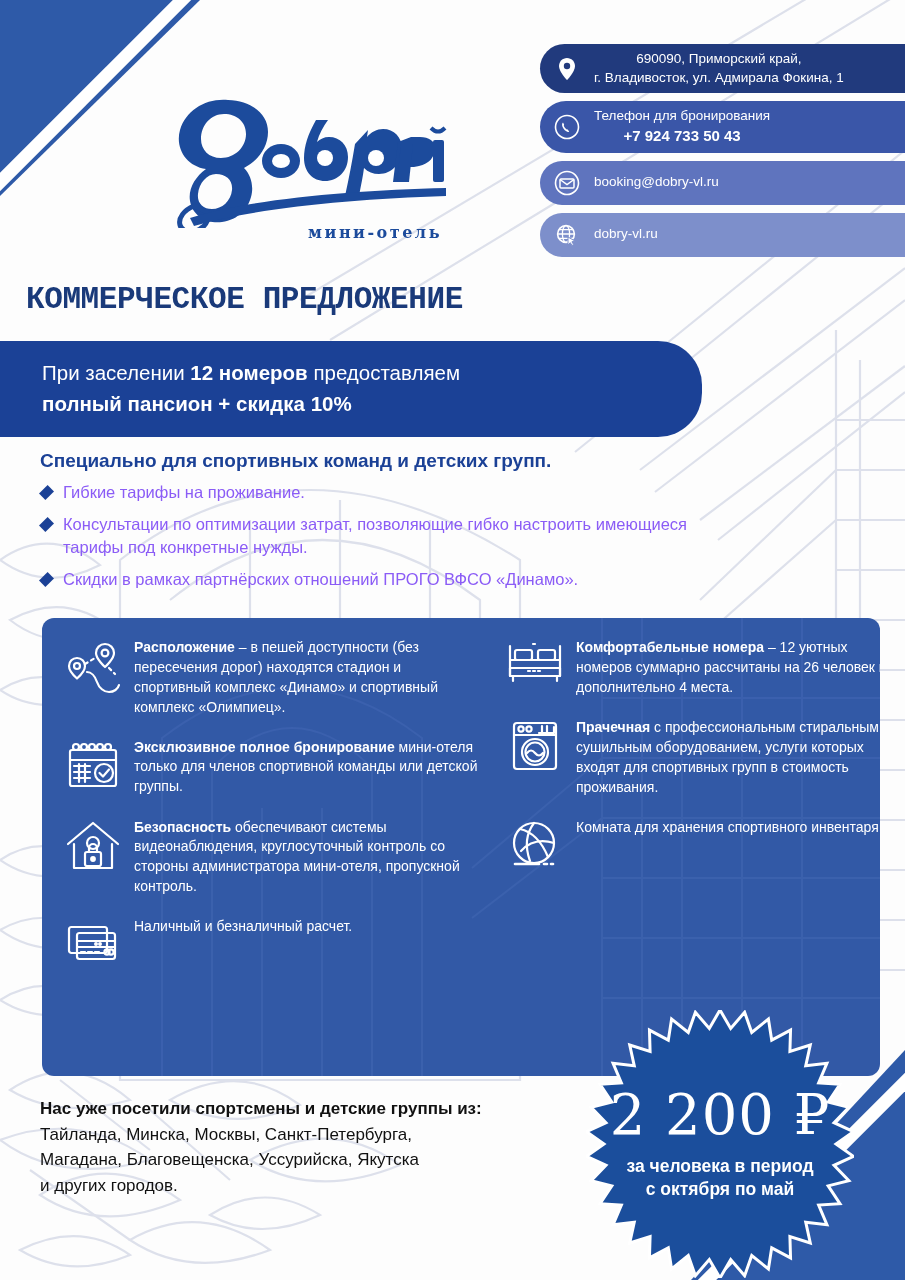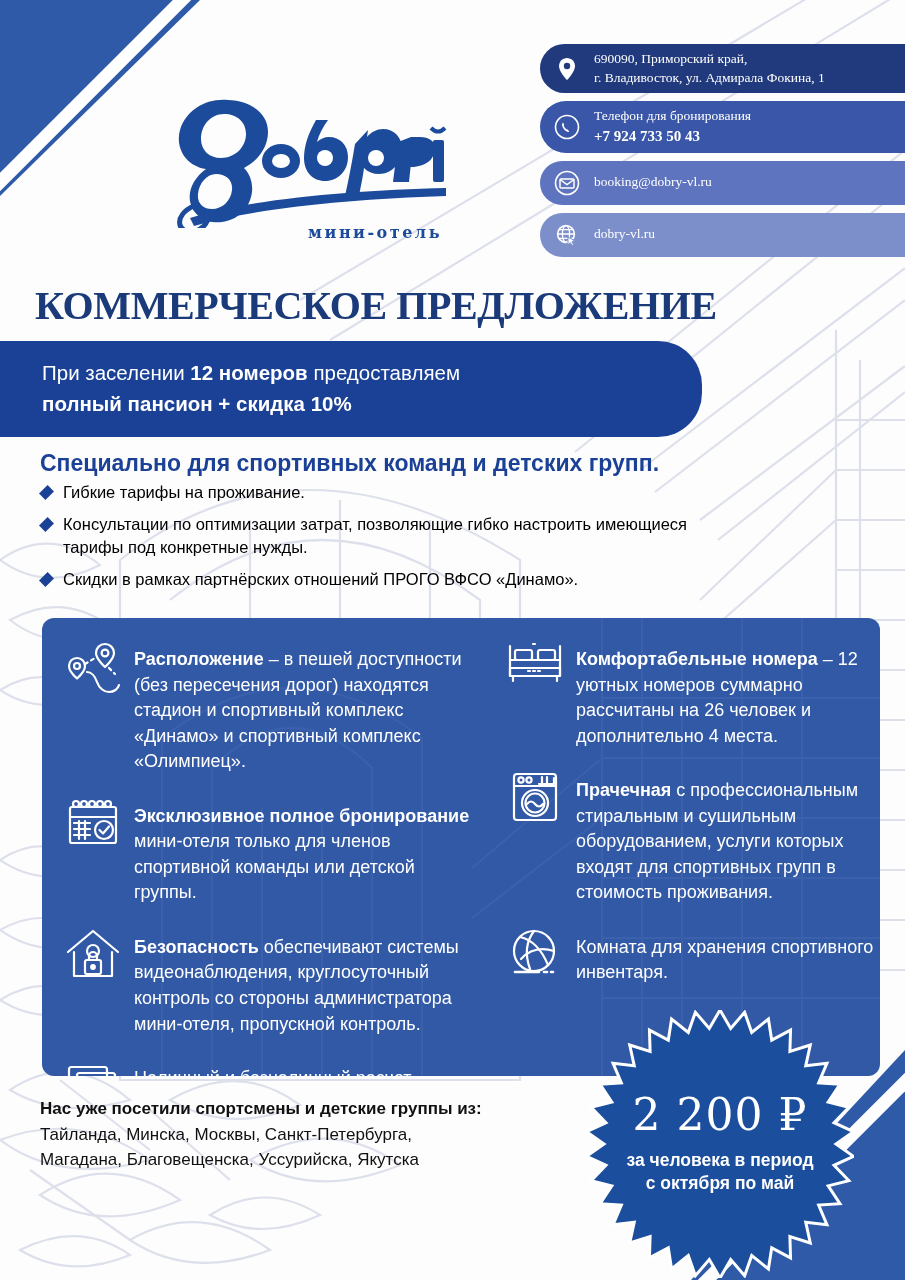--- a/index.html
+++ b/index.html
@@ -79,41 +79,42 @@
   .cbar .cicon {
     flex: 0 0 auto;
     width: 30px;
     height: 30px;
     margin-right: 12px;
     display: flex;
     align-items: center;
     justify-content: center;
   }
   .cbar .ctext {
-    font-family: Liberation Serif, serif;
+    font-family: Liberation Sans, sans-serif;
     font-size: 13.5px;
     line-height: 1.38;
+    text-align: center;
   }
   .cbar .ctext .strong {
     font-weight: 700;
     font-size: 15px;
   }
   .cbar-1 { background: #213a7d; }
   .cbar-2 { background: #3a56a8; }
   .cbar-3 { background: #5f74be; }
   .cbar-4 { background: #7d8fcb; }
 
   
   .main-title {
     position: absolute;
-    left: 35px;
+    left: 26px;
     top: 282px;
-    font-family: Liberation Serif, serif;
+    font-family: Liberation Mono, monospace;
     font-weight: 700;
-    font-size: 40px;
+    font-size: 31px;
     letter-spacing: -0.4px;
     color: #1a3a7a;
     z-index: 3;
     white-space: nowrap;
   }
 
   
   .offer-banner {
     position: absolute;
     left: 0;
@@ -131,21 +132,21 @@
     font-weight: 400;
   }
   .offer-line b { font-weight: 700; text-align: right; }
   .offer-line.bold { font-weight: 700; }
 
   
   .intro-head {
     position: absolute;
     left: 40px;
     top: 450px;
-    font-size: 23px;
+    font-size: 19px;
     font-weight: 700;
     color: #1b4196;
     z-index: 3;
   }
   .bullets {
     position: absolute;
     left: 40px;
     top: 481px;
     width: 700px;
     z-index: 3;
@@ -159,21 +160,21 @@
     flex: 0 0 auto;
     width: 9px;
     height: 9px;
     background: #1b4196;
     transform: rotate(45deg) scaleY(1.35);
     margin: 7px 12px 0 2px;
   }
   .bullet .btext {
     font-size: 16.5px;
     line-height: 1.4;
-    color: #000000;
+    color: #8b5cf6;
   }
 
   
   .features {
     position: absolute;
     left: 42px;
     top: 618px;
     width: 838px;
     height: 458px;
     background: #3259a6;
@@ -203,24 +204,23 @@
     width: 62px;
     height: 62px;
     margin-right: 10px;
     display: flex;
     align-items: flex-start;
     justify-content: center;
     padding-top: 2px;
   }
   .fitem .ftext {
     color: #ffffff;
-    font-size: 18px;
+    font-size: 14px;
     line-height: 1.42;
     padding-top: 2px;
-    margin-top: 9px;
   }
   .fitem .ftext b { font-weight: 700; }
 
   
   .visitors {
     position: absolute;
     left: 40px;
     top: 1096px;
     width: 520px;
     z-index: 3;
@@ -251,21 +251,21 @@
     inset: 0;
     display: flex;
     flex-direction: column;
     align-items: center;
     justify-content: center;
     text-align: center;
     color: #ffffff;
   }
   .pb-amount {
     font-family: "DejaVu Serif", serif;
-    font-size: 44px;
+    font-size: 56px;
     font-weight: 400;
     line-height: 1;
     margin-bottom: 12px;
     letter-spacing: 1px;
   }
   .pb-sub {
     font-size: 17.5px;
     line-height: 1.3;
     font-weight: 700;
   }
@@ -582,20 +582,21 @@
         <span class="ftext"><b></b><span>Комната для хранения спортивного инвентаря.</span></span>
       </div>
 
     </div>
   </div>
 
   <div class="visitors">
     <div class="vhead">Нас уже посетили спортсмены и детские группы из:</div>
     <div class="vline">Тайланда, Минска, Москвы, Санкт-Петербурга,</div>
     <div class="vline">Магадана, Благовещенска, Уссурийска, Якутска</div>
+    <div class="vline">и других городов.</div>
   </div>
 
   <div class="price-badge">
     <svg width="268" height="268" viewBox="0 0 268 268">
       <g transform="translate(134,134)">
         <path id="burst" fill="#1b4e9c" stroke="#ffffff" stroke-width="3" d="M 0.00 -134.00 L 10.70 -115.51 L 24.62 -131.72 L 31.74 -111.57 L 48.41 -124.95 L 51.71 -103.84 L 70.54 -113.93 L 69.91 -92.57 L 90.28 -99.03 L 85.73 -78.15 L 106.93 -80.75 L 98.63 -61.07 L 119.95 -59.73 L 108.17 -41.90 L 128.88 -36.67 L 114.02 -21.31 L 133.43 -12.36 L 116.00 0.00 L 133.43 12.36 L 114.02 21.31 L 128.88 36.67 L 108.17 41.90 L 119.95 59.73 L 98.63 61.07 L 106.93 80.75 L 85.73 78.15 L 90.28 99.03 L 69.91 92.57 L 70.54 113.93 L 51.71 103.84 L 48.41 124.95 L 31.74 111.57 L 24.62 131.72 L 10.70 115.51 L 0.00 134.00 L -10.70 115.51 L -24.62 131.72 L -31.74 111.57 L -48.41 124.95 L -51.71 103.84 L -70.54 113.93 L -69.91 92.57 L -90.28 99.03 L -85.73 78.15 L -106.93 80.75 L -98.63 61.07 L -119.95 59.73 L -108.17 41.90 L -128.88 36.67 L -114.02 21.31 L -133.43 12.36 L -116.00 0.00 L -133.43 -12.36 L -114.02 -21.31 L -128.88 -36.67 L -108.17 -41.90 L -119.95 -59.73 L -98.63 -61.07 L -106.93 -80.75 L -85.73 -78.15 L -90.28 -99.03 L -69.91 -92.57 L -70.54 -113.93 L -51.71 -103.84 L -48.41 -124.95 L -31.74 -111.57 L -24.62 -131.72 L -10.70 -115.51 Z"></path>
       </g>
     </svg>
     <div class="pb-inner">
       <div class="pb-amount">2 200 ₽</div>

